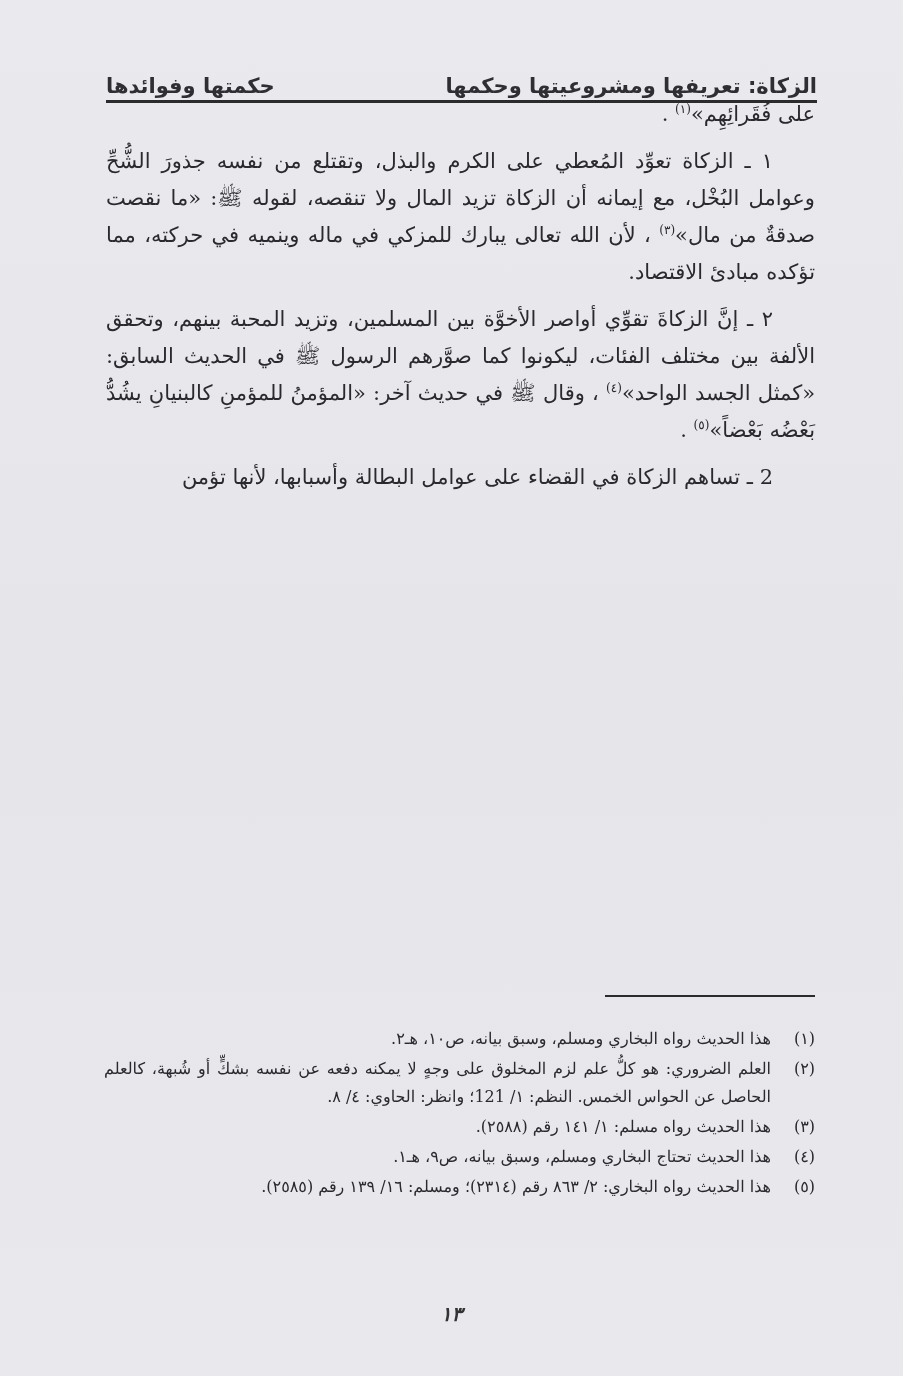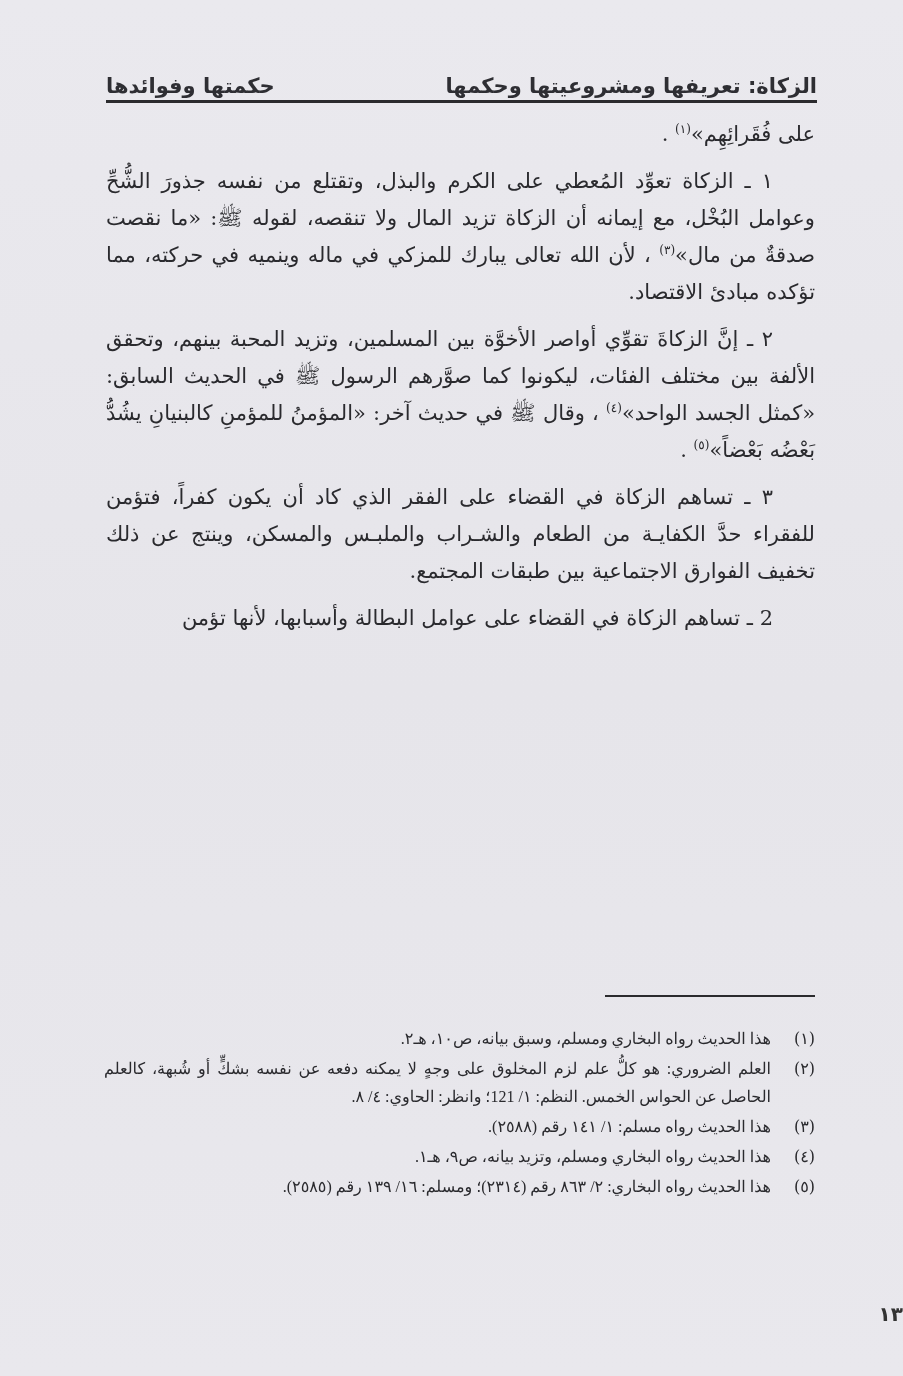--- a/index.html
+++ b/index.html
@@ -41,21 +41,21 @@
     .header-rule {
       position: absolute;
       top: 100px;
       left: 106px;
       right: 86px;
       height: 3px;
       background: #2b2b2e;
     }
     .body-text {
       position: absolute;
-      top: 116px;
+      top: 96px;
       left: 106px;
       right: 88px;
       direction: rtl;
       text-align: justify;
       font-size: 21px;
       line-height: 37px;
     }
     .body-text p {
       margin: 0 0 10px 0;
     }
@@ -96,31 +96,32 @@
       margin-bottom: 2px;
     }
     .fn-num {
       width: 44px;
       flex: 0 0 44px;
       text-align: right;
     }
     .fn-text {
       flex: 1;
       text-align: justify;
-      font-family: Liberation Serif, serif;
     }
     .page-number {
       position: absolute;
       top: 1302px;
       left: 0;
       right: 0;
+      text-align: center;
       font-family: "DejaVu Sans", "Liberation Sans", sans-serif;
       font-weight: bold;
       font-size: 20px;
       color: #333;
+      font-style: italic;
     }
   </style>
 </head>
 <body>
 
 <div class="page">
 
   <div class="running-header">
     <span>الزكاة: تعريفها ومشروعيتها وحكمها</span>
     <span>حكمتها وفوائدها</span>
@@ -130,21 +131,20 @@
   <div class="body-text">
     <p><span>على فُقَرائِهِم»</span><sup>(١)</sup><span> .</span></p>
 
 
 
 
     <p class="indent"><span>١ ـ الزكاة تعوِّد المُعطي على الكرم والبذل، وتقتلع من نفسه جذورَ الشُّحِّ وعوامل البُخْل، مع إيمانه أن الزكاة تزيد المال ولا تنقصه، لقوله ﷺ: «ما نقصت صدقةٌ من مال»</span><sup>(٣)</sup><span> ، لأن الله تعالى يبارك للمزكي في ماله وينميه في حركته، مما تؤكده مبادئ الاقتصاد.</span></p>
 
     <p class="indent"><span>٢ ـ إنَّ الزكاةَ تقوِّي أواصر الأخوَّة بين المسلمين، وتزيد المحبة بينهم، وتحقق الألفة بين مختلف الفئات، ليكونوا كما صوَّرهم الرسول ﷺ في الحديث السابق: «كمثل الجسد الواحد»</span><sup>(٤)</sup><span> ، وقال ﷺ في حديث آخر: «المؤمنُ للمؤمنِ كالبنيانِ يشُدُّ بَعْضُه بَعْضاً»</span><sup>(٥)</sup><span> .</span></p>
 
-    <p class="indent">٣ ـ تساهم الزكاة في القضاء على الفقر الذي كاد أن يكون كفراً، فتؤمن للفقراء حدَّ الكفايـة من الطعام والشـراب والملبـس والمسكن، وينتج عن ذلك تخفيف الفوارق الاجتماعية بين طبقات المجتمع.</p>
 
     <p class="indent">2 ـ تساهم الزكاة في القضاء على عوامل البطالة وأسبابها، لأنها تؤمن</p>
   </div>
 
   <div class="footnote-rule"></div>
 
   <div class="footnotes">
     <div class="fn">
       <span class="fn-num">(١)</span>
       <span class="fn-text">هذا الحديث رواه البخاري ومسلم، وسبق بيانه، ص١٠، هـ٢.</span>
@@ -152,21 +152,21 @@
     <div class="fn">
       <span class="fn-num">(٢)</span>
       <span class="fn-text">العلم الضروري: هو كلُّ علم لزم المخلوق على وجهٍ لا يمكنه دفعه عن نفسه بشكٍّ أو شُبهة، كالعلم الحاصل عن الحواس الخمس. النظم: ١/ 121؛ وانظر: الحاوي: ٤/ ٨.</span>
     </div>
     <div class="fn">
       <span class="fn-num">(٣)</span>
       <span class="fn-text">هذا الحديث رواه مسلم: ١/ ١٤١ رقم (٢٥٨٨).</span>
     </div>
     <div class="fn">
       <span class="fn-num">(٤)</span>
-      <span class="fn-text">هذا الحديث رواه البخاري ومسلم، وتزيد بيانه، ص٩، هـ١.</span>
+      <span class="fn-text">هذا الحديث تحتاج البخاري ومسلم، وسبق بيانه، ص٩، هـ١.</span>
     </div>
     <div class="fn">
       <span class="fn-num">(٥)</span>
       <span class="fn-text">هذا الحديث رواه البخاري: ٢/ ٨٦٣ رقم (٢٣١٤)؛ ومسلم: ١٦/ ١٣٩ رقم (٢٥٨٥).</span>
     </div>
   </div>
 
   <div class="page-number">١٣</div>
 </div>
 

